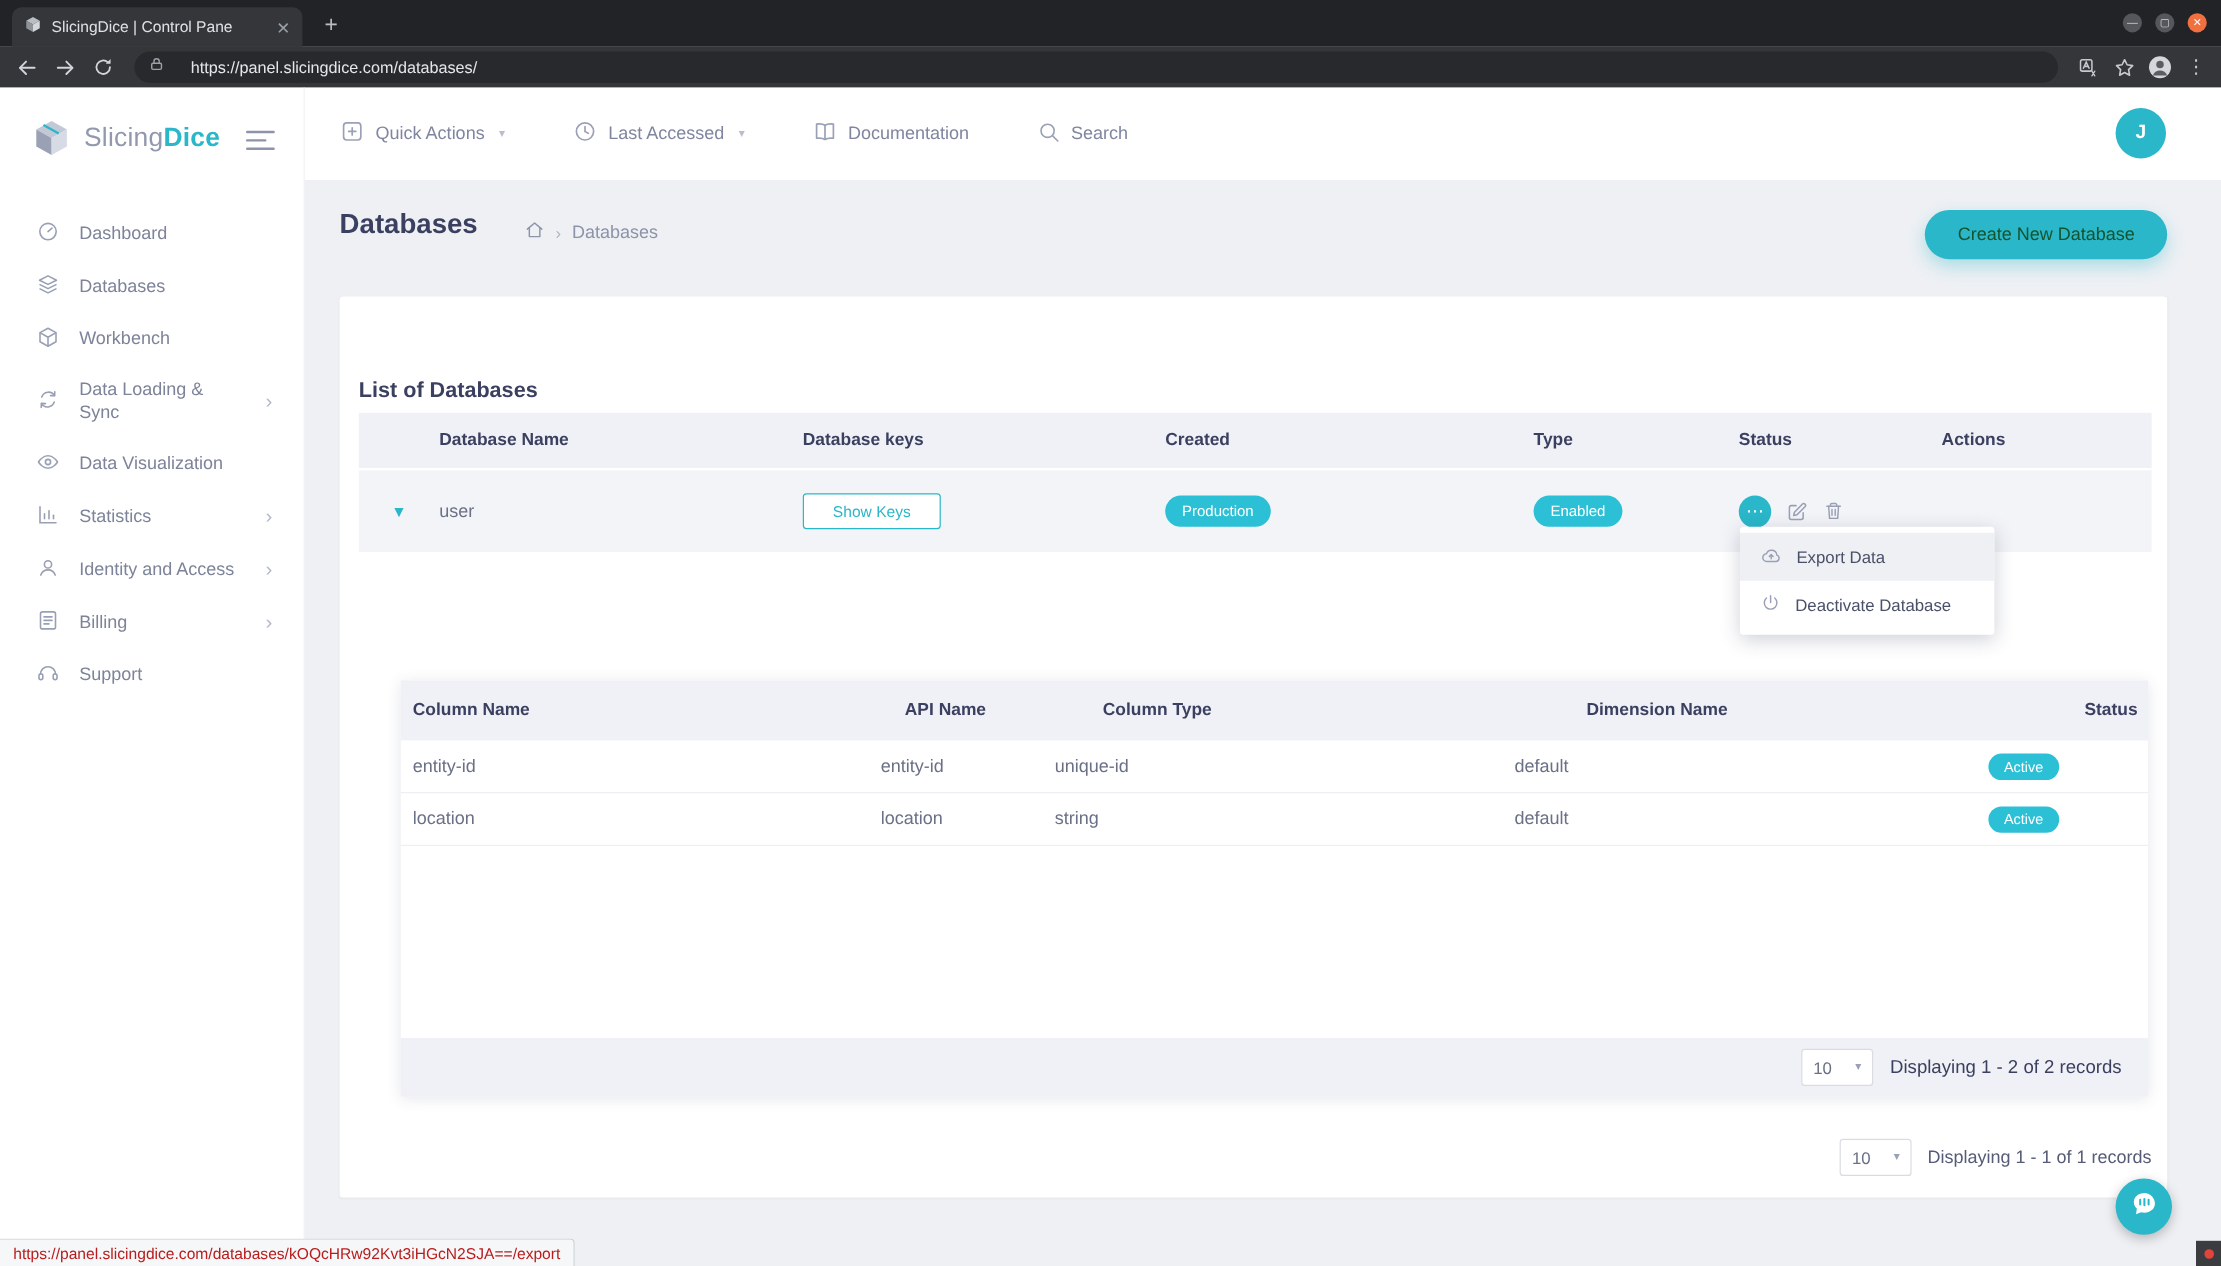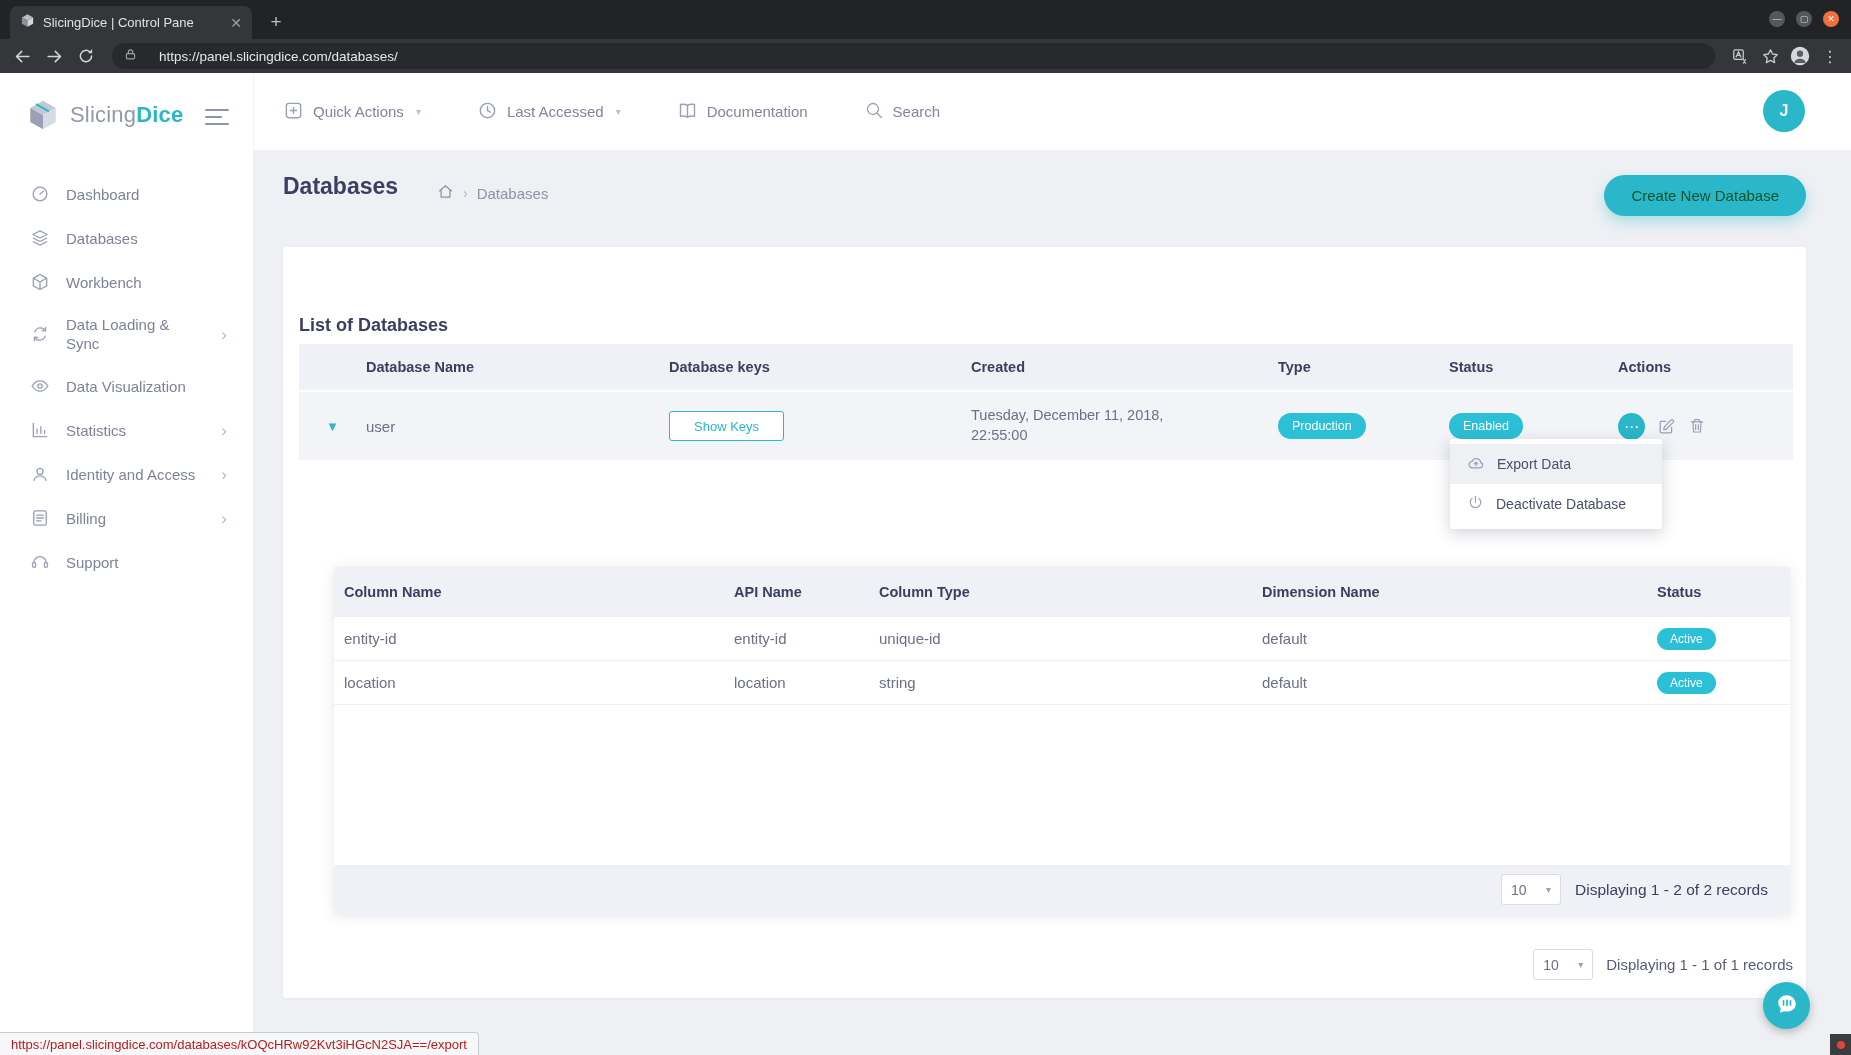--- a/index.html
+++ b/index.html
@@ -82,21 +82,21 @@
   .badge { display:inline-block; width:max-content; padding:6px 14px; border-radius:14px;
            background:var(--badge,#2bc0d5); color:#fff; font-size:12.5px; }
   .actions { display:flex; align-items:center; gap:12px; }
   .dots-btn { width:27px; height:27px; border-radius:50%; background:var(--accent,#2ab7c9); color:#fff;
               display:flex; align-items:center; justify-content:center; font-size:15px; line-height:1; cursor:pointer; }
   .icon-btn { display:flex; align-items:center; justify-content:center; cursor:pointer; }
 
   .nested { position:absolute; left:35px; top:223px; width:1456px; height:347px; background:#fff;
             box-shadow:0 2px 12px rgba(50,60,90,.13); display:flex; flex-direction:column; }
   .ngrid { display:grid; grid-template-columns:390px 145px 383px 395px 1fr; align-items:center; padding-left:10px; }
-  .nhead { height:50px; background:#f0f1f6; font-size:14.5px; font-weight:700; color:#3b4060; }
+  .nhead { height:50px; background:#f0f1f6; font-size:14.5px; font-weight:700; color:#3b4060;gap:20px; }
   .nrow { height:44px; border-bottom:1px solid #edeff4; font-size:15px; color:#6a7086; }
   .nrow .badge { padding:4px 13px; font-size:12px; }
   .nspacer { flex:1; }
   .nfoot { height:49px; background:#f0f1f6; display:flex; align-items:center; justify-content:flex-end;
            gap:14px; padding-right:22px; }
   .pagesel { width:60px; height:31px; background:#fff; border:1px solid #d9dce3; border-radius:3px;
              display:flex; align-items:center; justify-content:space-between; padding:0 9px;
              font-size:14px; color:#6a7086; cursor:pointer; }
   .pagesel .chev { font-size:10px; color:#9aa0b5; }
   .psum { font-size:15.5px; color:#3b4060; }
@@ -346,24 +346,20 @@
             <div>Created</div>
             <div>Type</div>
             <div>Status</div>
             <div>Actions</div>
           </div>
 
           <div class="ogrid orow">
             <div class="expand-caret">▼</div>
             <div>user</div>
             <div><span class="showkeys">Show Keys</span></div>
-            <div class="created">
-              <div>Tuesday, December 11, 2018,</div>
-              <div>22:55:00</div>
-            </div>
             <div><span class="badge">Production</span></div>
             <div><span class="badge">Enabled</span></div>
             <div class="actions">
               <span class="dots-btn">
                   <span>⋯</span>
                 </span>
               <span class="icon-btn">
                   <svg width="19" height="19" viewBox="0 0 24 24" fill="none" stroke="#9aa0b5" stroke-width="1.6" stroke-linecap="round" stroke-linejoin="round">
                     <path d="M11 5.5H6a2 2 0 0 0-2 2V18a2 2 0 0 0 2 2h10.5a2 2 0 0 0 2-2v-5"></path>
                     <path d="M17.8 3.7a2 2 0 0 1 2.8 2.8L12 15.2 8.5 16l.8-3.5z"></path>

